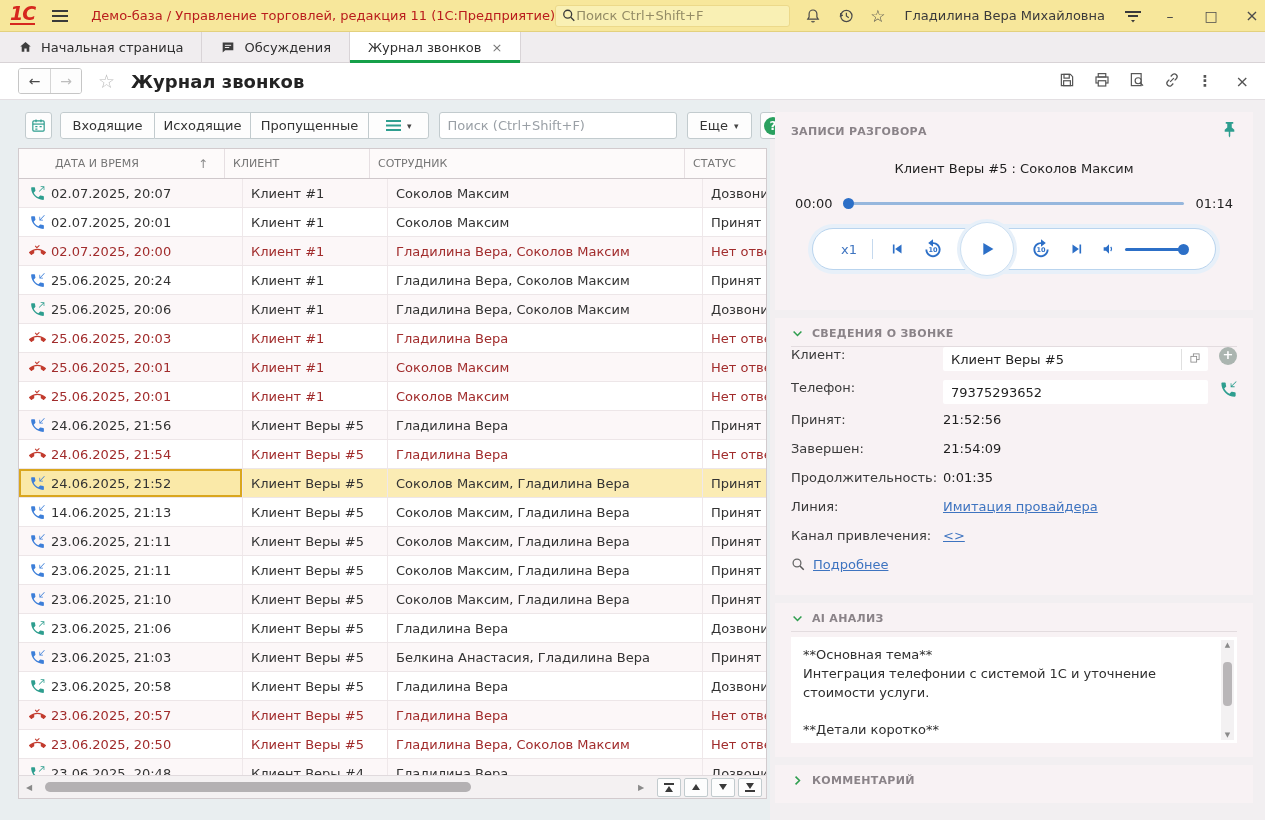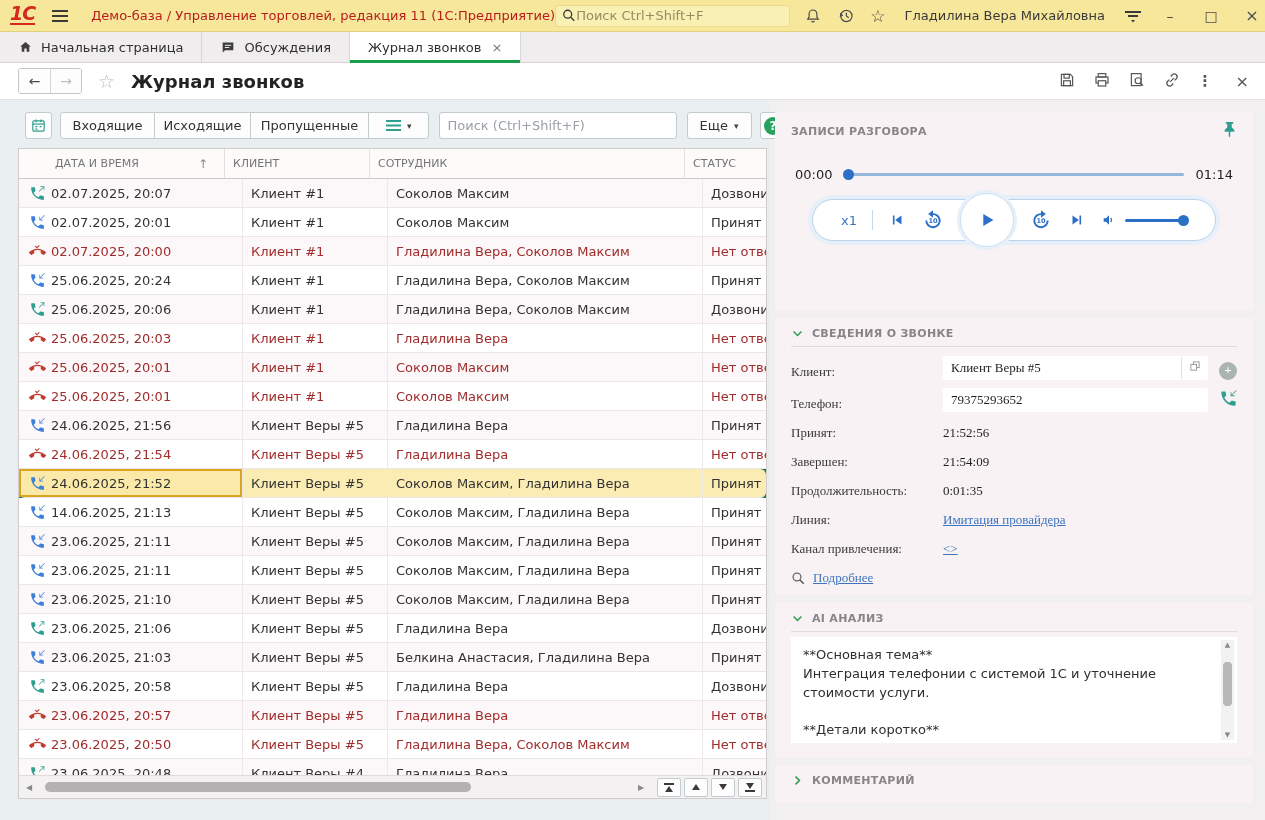--- a/index.html
+++ b/index.html
@@ -72,21 +72,21 @@
   .sort-arrow { margin-left:auto; padding-right:16px; color:#8a8a8a; font-size:12px; }
   #tbody { height:597px; overflow:hidden; }
   .trow { display:flex; height:29px; align-items:center; border-bottom:1px solid #ede6e8; background:#fff; cursor:pointer; font-size:13px; color:#333; }
   .trow:nth-child(odd) { background:#fcf7f8; }
   .trow .cell { height:100%; display:flex; align-items:center; border-right:1px solid #efe8ea; padding-left:8px; overflow:hidden; white-space:nowrap; }
   .cell.c0 { width:224px; padding-left:10px; gap:5px; }
   .cell.c1 { width:145px; }
   .cell.c2 { width:315px; }
   .cell.c3 { flex:1; border-right:none; }
   .trow.dir-missed { color:var(--missed-red,#a12c2c); }
-  .trow.selected { background:var(--selected-row,#fbecb4) !important;border-radius:6px; }
+  .trow.selected { background:var(--selected-row,#fbecb4) !important; }
   .trow.selected .c0 { box-shadow:inset 0 0 0 2px var(--selected-cell-border,#d9a61e); background:#fae9a8; }
   .call-icon { display:none; width:17px; height:17px; flex:none; }
   .dir-in .icon-in { display:block; }
   .dir-out .icon-out { display:block; }
   .dir-missed .icon-missed { display:block; }
 
   
   #hscroll { position:absolute; left:18px; top:675px; width:749px; height:24px; background:#f4f1f2; border:1px solid #d2cbce; border-top:1px solid #e0dadd; display:flex; align-items:center; padding:0 4px; }
   .sarrow { color:#8a8a8a; font-size:8px; width:12px; text-align:center; cursor:pointer; }
   .strack { flex:1; height:12px; border-radius:6px; position:relative; margin:0 4px; }
@@ -116,21 +116,21 @@
   .pill { margin:17px auto 0; width:404px; height:42px; background:#fff; border:1px solid #b9d4ee; border-radius:21px; box-shadow:0 0 0 4px #e7f0f9; display:flex; align-items:center; justify-content:center; gap:15px; }
   .pill svg { display:block; cursor:pointer; }
   .speed { color:var(--link-blue,#3e74c0); font-size:13px; cursor:pointer; }
   .pdiv { width:1px; height:20px; background:#c5d9ee; }
   .play-btn { width:54px; height:54px; border-radius:50%; background:#fff; border:1px solid #cbdff2; box-shadow:0 0 0 3px #e7f0f9; display:flex; align-items:center; justify-content:center; cursor:pointer; }
   .vol { display:flex; align-items:center; gap:8px; }
   .vtrack { width:62px; height:3px; background:var(--player-blue,#2c6fc7); border-radius:2px; position:relative; cursor:pointer; }
   .vknob { position:absolute; right:-2px; top:-4px; width:11px; height:11px; border-radius:50%; background:var(--player-blue,#2c6fc7); }
 
   
-  .f-row { display:flex; align-items:flex-end; height:29px; padding:0 16px; font-size:13px; color:#3a3a3a;font-family:Liberation Serif, serif; }
+  .f-row { display:flex; align-items:flex-start; height:29px; padding:0 16px; font-size:13px; color:#3a3a3a; }
   .f-label { width:152px; flex:none; }
   .f-value { color:#1f1f1f; }
   .f-field { background:#fff; height:24px; flex:1; display:flex; align-items:center; padding:0 2px 0 8px; border-radius:2px; color:#1f1f1f; }
   .f-open { margin-left:auto; border-left:1px solid #e0e0e0; padding:2px 4px 2px 6px; cursor:pointer; }
   .plus-btn { width:18px; height:18px; flex:none; border-radius:50%; background:#abb5b0; color:#fff; font-size:13px; font-weight:bold; line-height:16px; text-align:center; margin-left:11px; cursor:pointer; }
   .side-ico { margin-left:11px; width:18px; flex:none; cursor:pointer; }
   a.lnk { color:var(--link-blue,#3e74c0); text-decoration:underline; cursor:pointer; }
 
   
   .ai-box { position:relative; margin:5px 16px 0; background:#fff; height:106px; padding:9px 28px 9px 12px; overflow:hidden; }
@@ -623,20 +623,21 @@
 
     <section class="card" id="card-records">
       <div class="sec-head">
         <span class="sec-title">ЗАПИСИ РАЗГОВОРА</span>
         <span class="pin">
           <svg width="15" height="17" viewBox="0 0 20 22">
               <path d="M5 1h10v2.2h-2v5.2l3.4 3V14H11v5.6L10 21.5 9 19.6V14H3.6v-2.6L7 8.4V3.2H5z" fill="#2e9e8f"></path>
             </svg>
         </span>
       </div>
+      <div class="p-title">Клиент Веры #5 : Соколов Максим</div>
       <div class="p-progress">
         <span>00:00</span>
         <span class="ptrack">
             <span class="pknob"></span>
           </span>
         <span>01:14</span>
       </div>
       <div class="pill">
         <span class="speed">x1</span>
         <span class="pdiv"></span>

